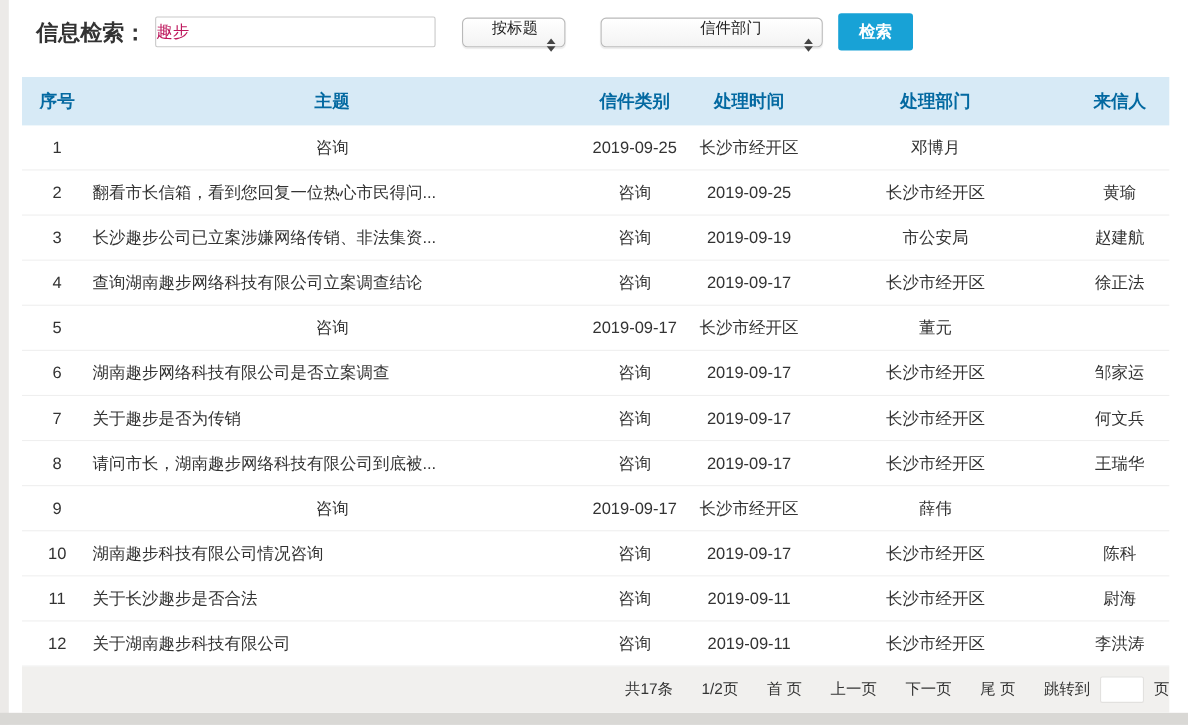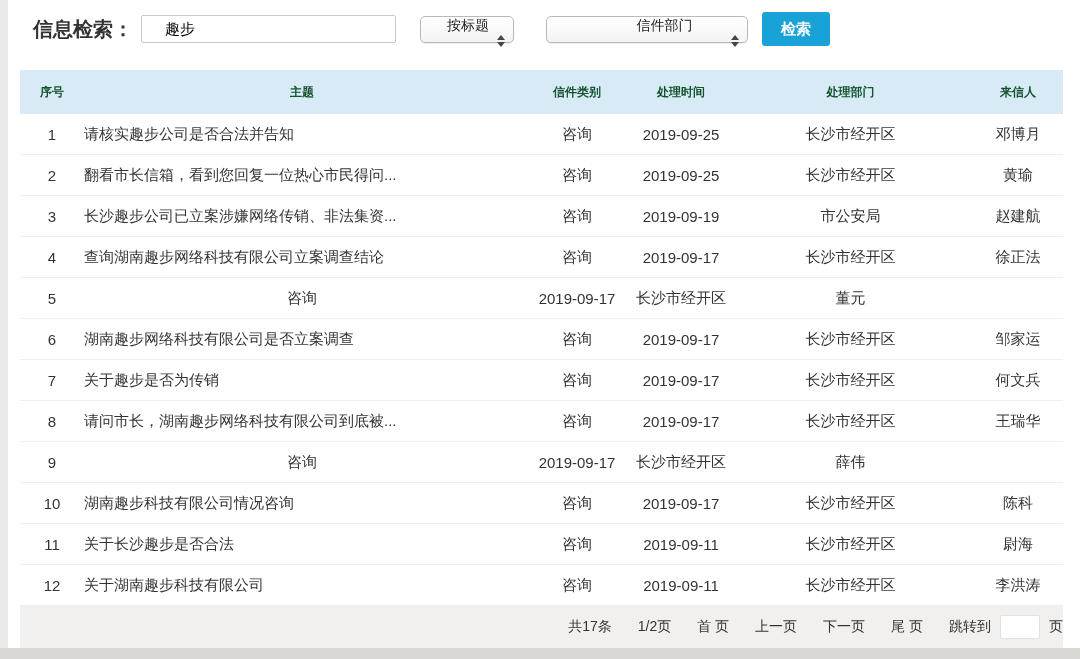--- a/index.html
+++ b/index.html
@@ -31,22 +31,22 @@
   }
   .search-label {
     font-size: 20px; font-weight: 600; color: #333;
     white-space: nowrap;
   }
   .search-input {
     margin-left: 8px;
     width: 255px; height: 28px;
     border: 1px solid #c9c9c9; border-radius: 2px;
     background: #fff;
-    font-size: 15px; color: #000000;
-    padding: 0 23px;
+    font-size: 15px; color: #be185d;
+    padding: 0 0;
     font-family: inherit;
     outline: none;
   }
   .mac-select {
     height: 27px;
     border: 1px solid #b9b9b9; border-radius: 5px;
     background: linear-gradient(#ffffff, #f3f3f3);
     box-shadow: 0 1px 1px rgba(0,0,0,.08);
     display: flex; align-items: center;
     font-size: 14px; color: #222;
@@ -86,21 +86,21 @@
     width: 1043px;
   }
   .thead, .trow {
     display: grid;
     grid-template-columns: 64px 436px 114px 94px 245px 90px;
     align-items: center;
   }
   .thead {
     height: 44px;
     background: #d7eaf6;
-    font-size: 12px; font-weight: 600; color: #14532d;
+    font-size: 16px; font-weight: 600; color: #0369a1;
   }
   .thead .cell { text-align: center; }
   .trow {
     height: 41px;
     border-bottom: 1px solid #efefef;
     font-size: 15px; color: #333;
   }
   .trow .cell { text-align: center; white-space: nowrap; overflow: hidden; }
   .trow .c-subject {
     text-align: left;
@@ -159,21 +159,20 @@
     <div class="cell">主题</div>
     <div class="cell">信件类别</div>
     <div class="cell">处理时间</div>
     <div class="cell">处理部门</div>
     <div class="cell">来信人</div>
   </div>
 
   <div id="table-body">
   <div class="trow">
     <div class="cell c-no">1</div>
-    <div class="cell c-subject">请核实趣步公司是否合法并告知</div>
     <div class="cell c-cat">咨询</div>
     <div class="cell c-date">2019-09-25</div>
     <div class="cell c-dept">长沙市经开区</div>
     <div class="cell c-sender">邓博月</div>
   </div>
 
   <div class="trow">
     <div class="cell c-no">2</div>
     <div class="cell c-subject">翻看市长信箱，看到您回复一位热心市民得问...</div>
     <div class="cell c-cat">咨询</div>

